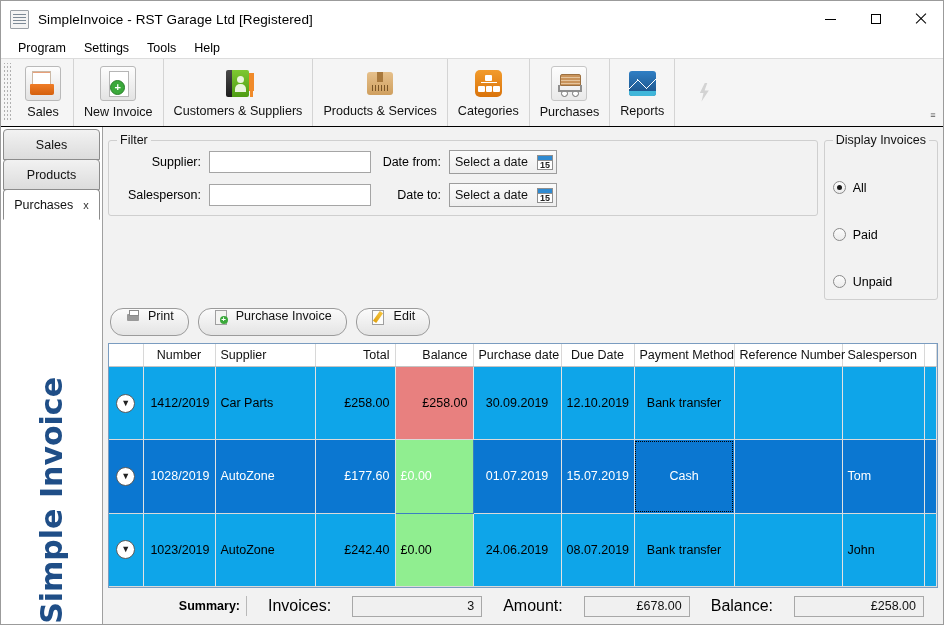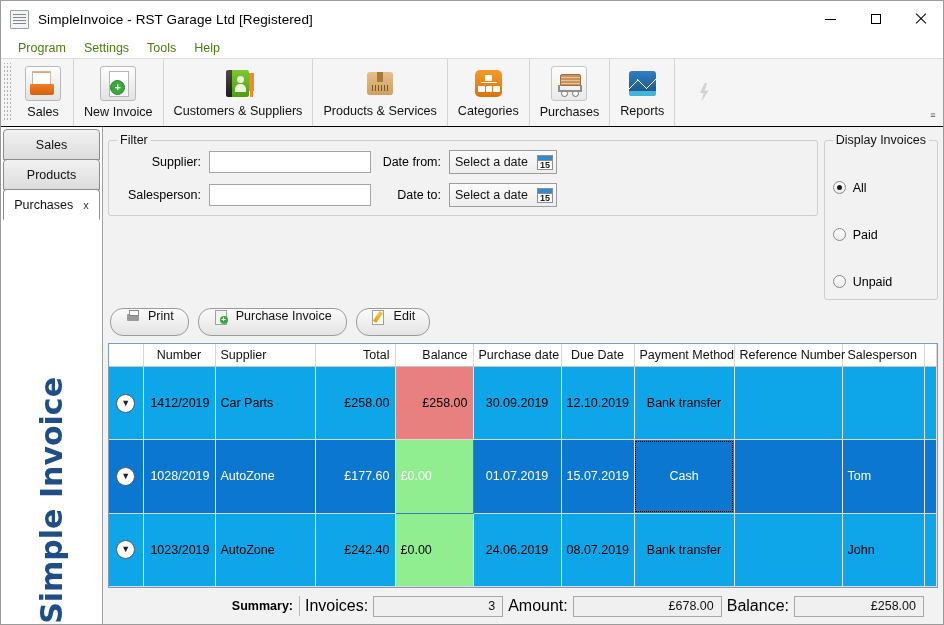--- a/index.html
+++ b/index.html
@@ -61,21 +61,21 @@
   .glyph-close::after  { transform: rotate(-45deg); }
 
   
   .menubar {
     height: 21px; flex: 0 0 21px;
     display: flex; align-items: center;
     background: #ffffff;
     padding-left: 8px;
     font-size: 12.5px;
   }
-  .menu-item { padding: 2px 9px; color:#4d7c0f; }
+  .menu-item { padding: 2px 9px; color:#000000; }
 
   
   .toolbar {
     height: 67px; flex: 0 0 67px;
     background: #f5f5f5;
     border-top: 1px solid #dcdcdc;
     border-bottom: 1px solid #000000;
     display: flex; align-items: stretch;
     position: relative;
   }
@@ -367,31 +367,31 @@
     border:1px solid #5a5a5a; background:#fff;
     display:inline-flex; align-items:center; justify-content:center;
     font-size:9px; color:#222; line-height:1;
   }
   .grid-filler { flex:1 1 auto; background:#fff; }
 
   
   .summary {
     height:36px; flex:0 0 36px;
     display:flex; align-items:center; justify-content:flex-end;
-    gap:5px; padding-right:14px;
+    gap:21px; padding-right:14px;
     background:#f2f2f2;
   }
   .sum-title { font-weight:bold; font-size:12.5px; padding-right:6px; border-right:1px solid #b9b9b9; height:20px; line-height:20px;}
   .sum-label { font-size:16px; }
   .sum-val {
     height:21px; box-sizing:border-box; border:1px solid #a8a8a8; background:#f0f0f0;
     display:flex; align-items:center; justify-content:flex-end;
     padding-right:7px; font-size:12.5px; color:#111;
   }
-  .w-inv { width:130px; } .w-amt { width:149px; } .w-bal { width:130px; }
+  .w-inv { width:130px; } .w-amt { width:106px; } .w-bal { width:130px; }
 </style>
 </head>
 <body>
 
 <div class="window">
 
   <div class="titlebar">
     <div class="app-icon"></div>
     <div class="title-text">SimpleInvoice - RST Garage Ltd   [Registered]</div>
     <div class="win-buttons">

